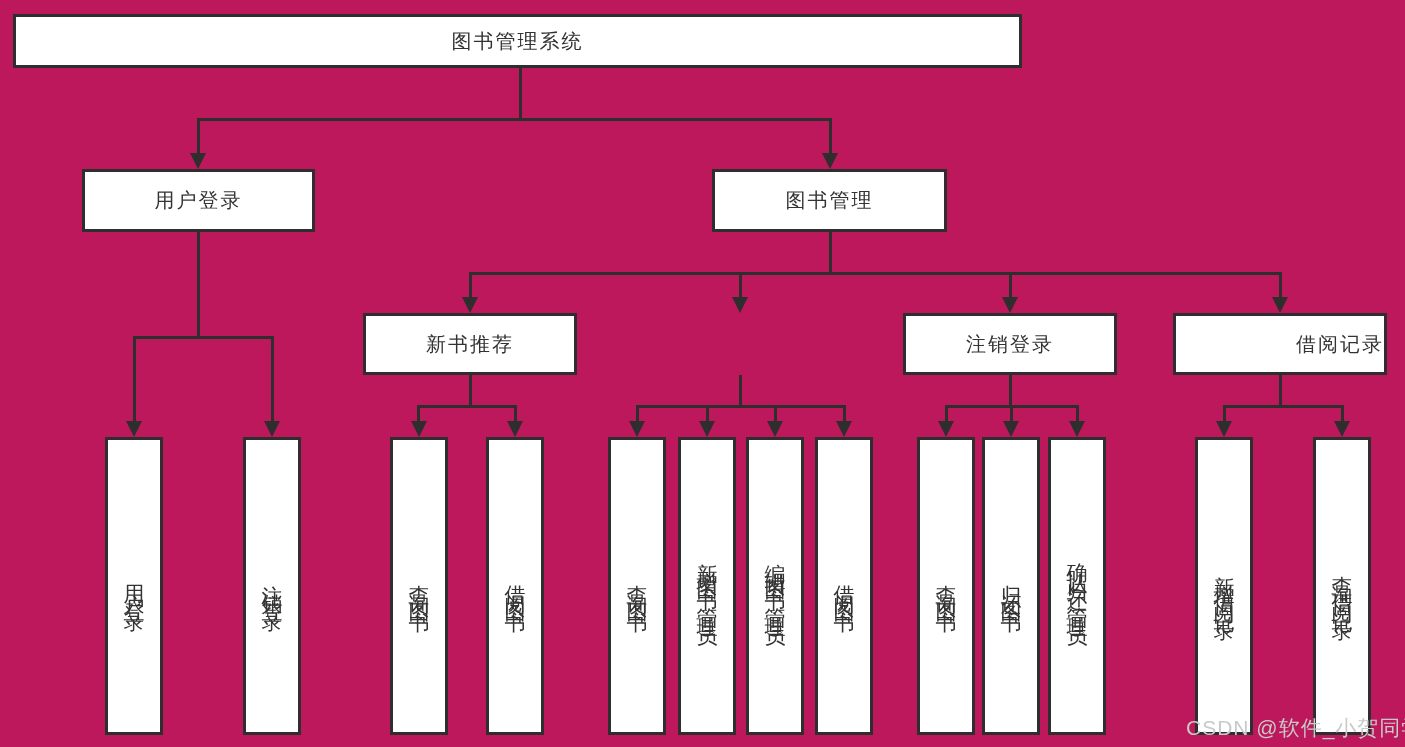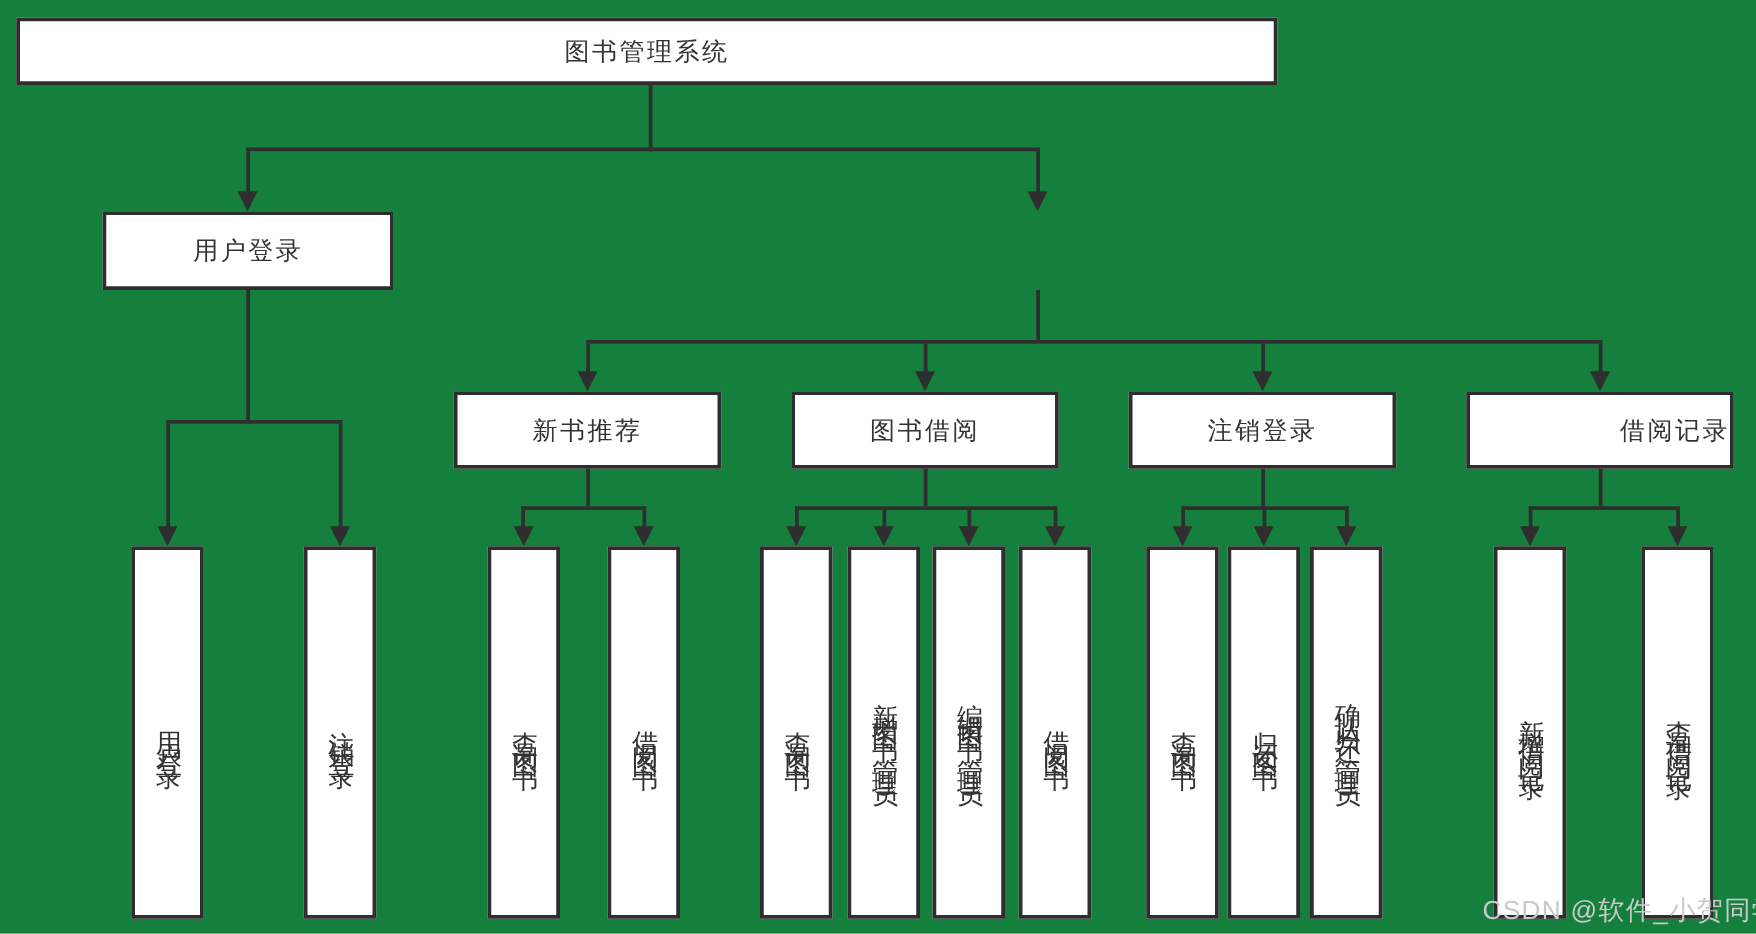--- a/index.html
+++ b/index.html
@@ -1,19 +1,19 @@
 <!DOCTYPE html>
 <html><head>
 <meta charset="utf-8">
 <style>
   html,body{margin:0;padding:0;background:#ffffff;}
   #canvas{
     position:relative;
     width:1405px;height:747px;
-    background:#15803d;
+    background:#be185d;
     font-family:"Liberation Sans", sans-serif;
     overflow:hidden;
     text-decoration:underline;
   }
   .box{
     position:absolute;
     box-sizing:border-box;
     border:3px solid #2e2e2e;
     background:#ffffff;
     display:flex;
@@ -60,20 +60,23 @@
   <div class="vline" style="left:519px;top:68px;height:53px;"></div>
   <div class="hline" style="left:197px;top:118px;width:635px;"></div>
   <div class="vline" style="left:197px;top:121px;height:33px;"></div>
   <div class="arrow" style="left:190px;top:153px;"></div>
   <div class="vline" style="left:829px;top:121px;height:33px;"></div>
   <div class="arrow" style="left:822px;top:153px;"></div>
 
   <div class="box" style="left:82px;top:169px;width:233px;height:63px;">
     <span>用户登录</span>
   </div>
+  <div class="box" style="left:712px;top:169px;width:235px;height:63px;">
+    <span>图书管理</span>
+  </div>
 
   <div class="vline" style="left:197px;top:232px;height:104px;"></div>
   <div class="hline" style="left:133px;top:336px;width:141px;"></div>
   <div class="vline" style="left:133px;top:339px;height:83px;"></div>
   <div class="arrow" style="left:126px;top:421px;"></div>
   <div class="vline" style="left:271px;top:339px;height:83px;"></div>
   <div class="arrow" style="left:264px;top:421px;"></div>
 
   <div class="vline" style="left:829px;top:232px;height:40px;"></div>
   <div class="hline" style="left:469px;top:272px;width:813px;"></div>
@@ -81,23 +84,20 @@
   <div class="arrow" style="left:462px;top:297px;"></div>
   <div class="vline" style="left:739px;top:275px;height:23px;"></div>
   <div class="arrow" style="left:732px;top:297px;"></div>
   <div class="vline" style="left:1009px;top:275px;height:23px;"></div>
   <div class="arrow" style="left:1002px;top:297px;"></div>
   <div class="vline" style="left:1279px;top:275px;height:23px;"></div>
   <div class="arrow" style="left:1272px;top:297px;"></div>
 
   <div class="box" style="left:363px;top:313px;width:214px;height:62px;">
     <span>新书推荐</span>
-  </div>
-  <div class="box" style="left:633px;top:313px;width:214px;height:62px;">
-    <span>图书借阅</span>
   </div>
   <div class="box" style="left:903px;top:313px;width:214px;height:62px;">
     <span>注销登录</span>
   </div>
   <div class="box" style="left:1173px;top:313px;width:214px;height:62px;justify-content:flex-end;">
     <span>借阅记录</span>
   </div>
 
   <div class="vline" style="left:469px;top:375px;height:30px;"></div>
   <div class="hline" style="left:417px;top:405px;width:100px;"></div>

